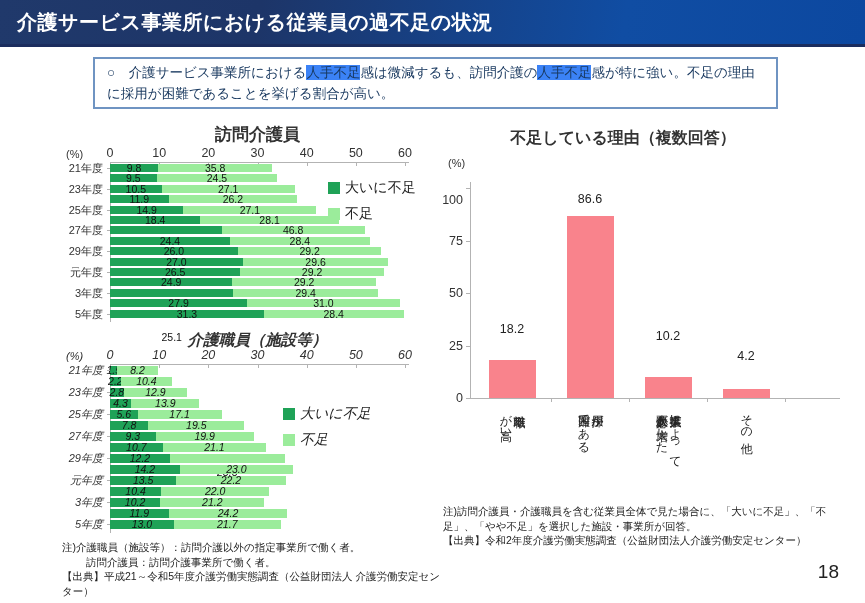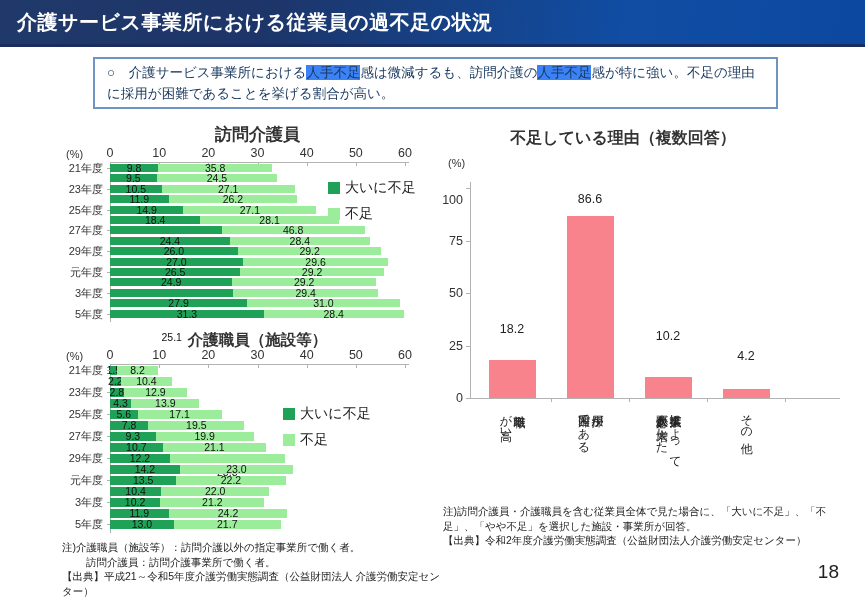--- a/index.html
+++ b/index.html
@@ -149,21 +149,21 @@
     <div class="legend" style="left:268px;top:54px;">
       <span class="sq" style="background: rgb(31, 162, 87);"></span>
       <span>大いに不足</span>
     </div>
     <div class="legend" style="left:268px;top:80px;">
       <span class="sq" style="background: rgb(155, 236, 155);"></span>
       <span>不足</span>
     </div>
   </div>
 
-  <div class="chart" id="chart2" style="left:60px;top:330px;width:380px;height:212px;">
+  <div class="chart" id="chart2" style="left:60px;top:330px;width:380px;height:212px;font-style:italic;">
     <div class="chart-title" style="left:50px;top:0px;width:295px;font-size:15.5px;">介護職員（施設等）</div>
     <div class="unit" style="left:6px;top:20px;">(%)</div>
     <div class="plot" id="chart-plot-2">
         <div class="axisline" style="left: 50px; top: 34px; width: 299px; height: 1px;"></div>
         <div class="ticknum" style="left: 50px; top: 18px;">0</div>
         <div class="axisline" style="left: 50px; top: 34px; width: 1px; height: 4px;"></div>
         <div class="ticknum" style="left: 99.1667px; top: 18px;">10</div>
         <div class="axisline" style="left: 99.1667px; top: 34px; width: 1px; height: 4px;"></div>
         <div class="ticknum" style="left: 148.333px; top: 18px;">20</div>
         <div class="axisline" style="left: 148.333px; top: 34px; width: 1px; height: 4px;"></div>

